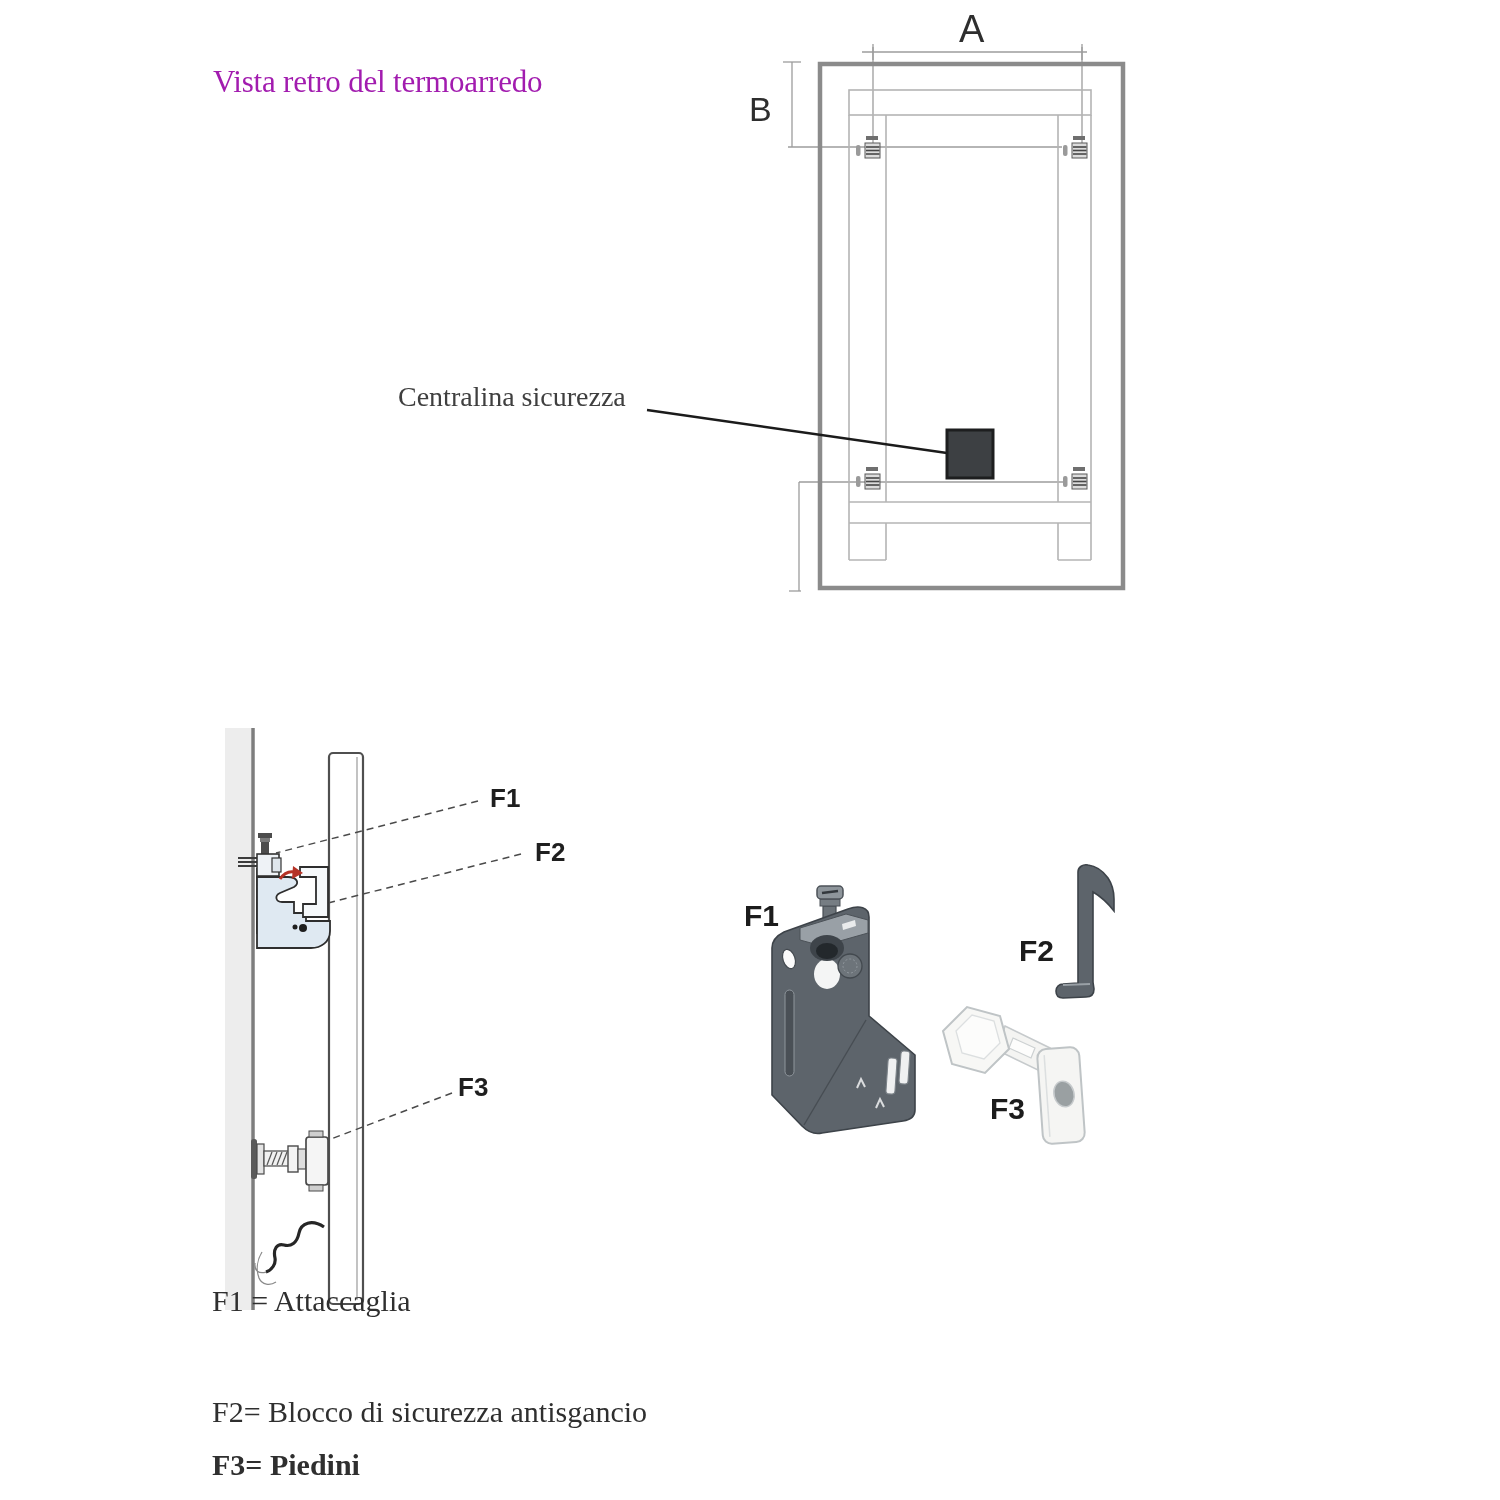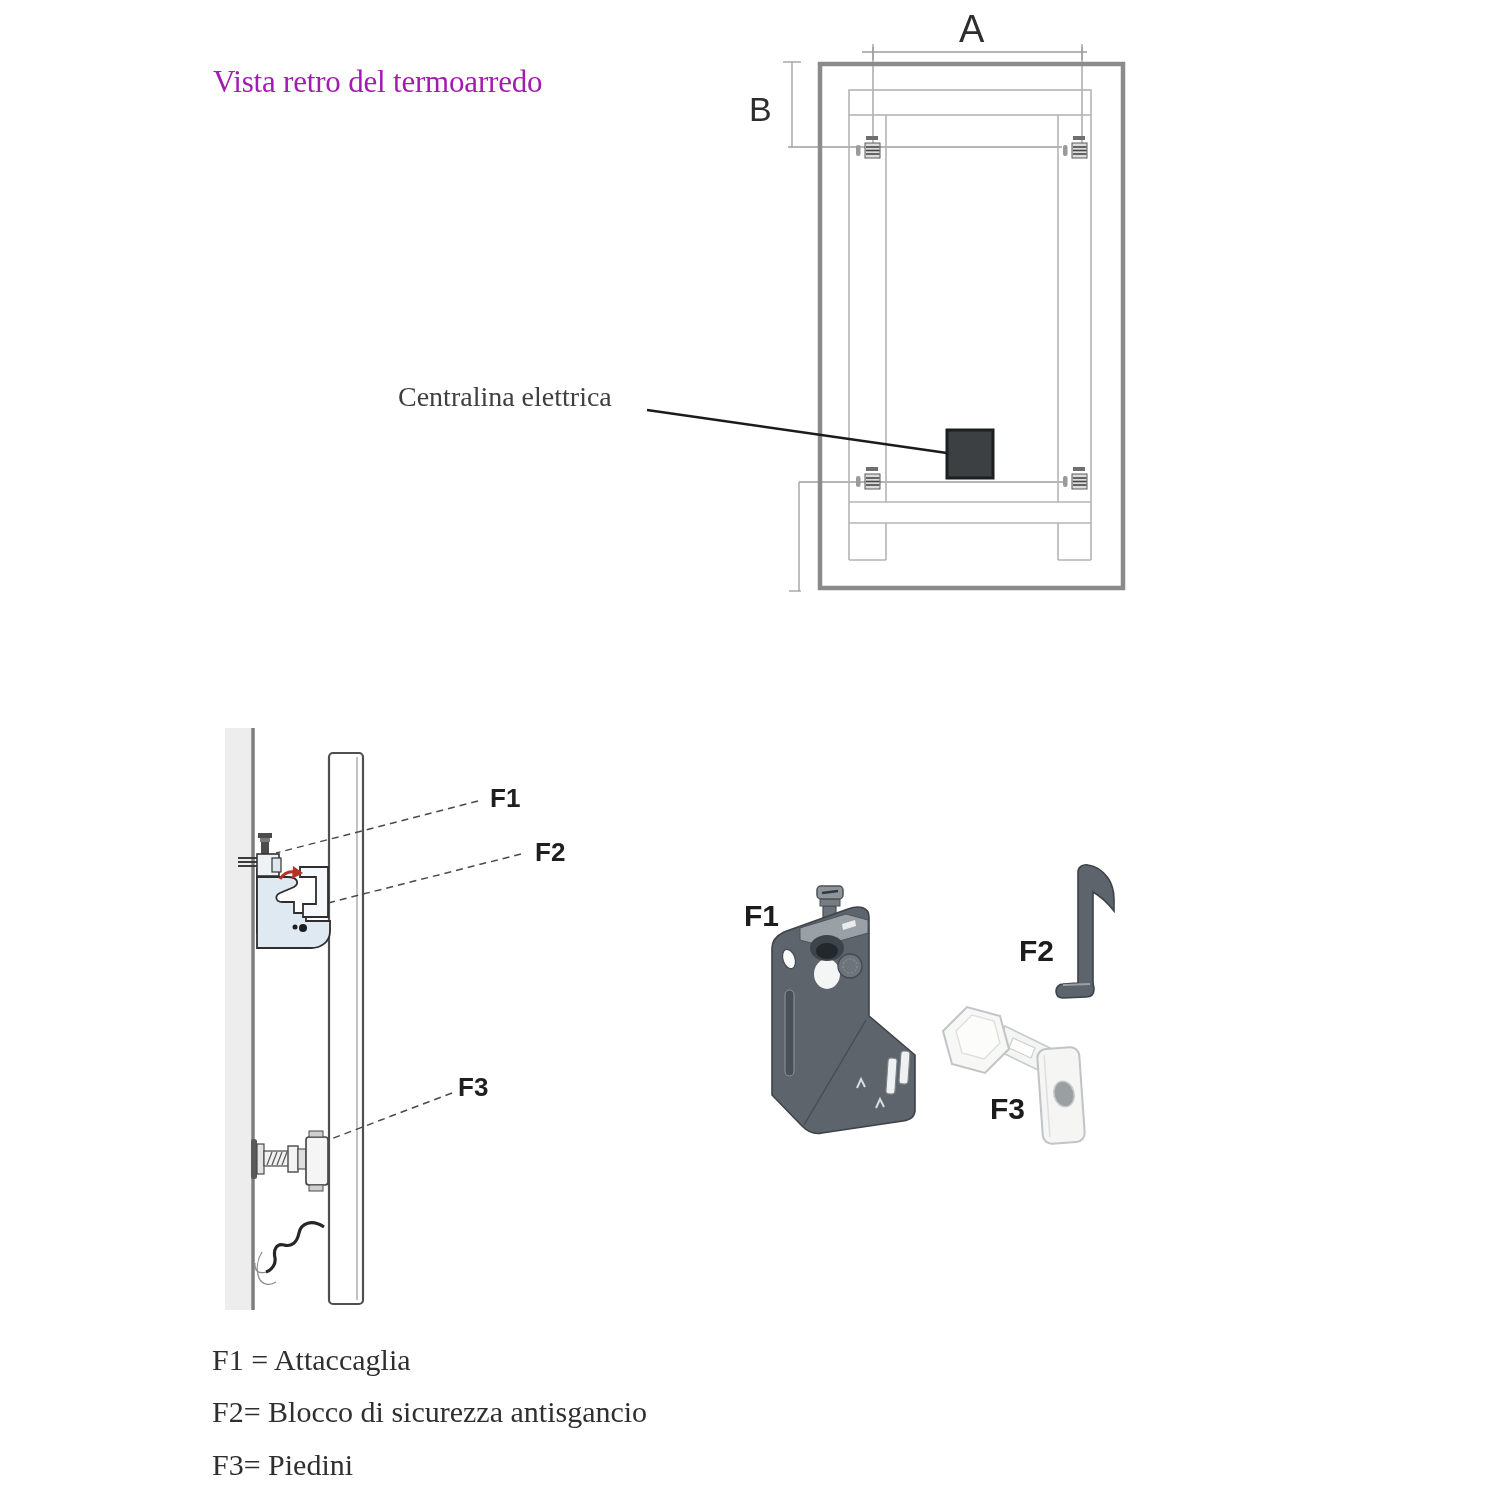--- a/index.html
+++ b/index.html
@@ -177,34 +177,34 @@
       </g>
     </g>
   </svg>
 
   <div class="txt title" style="left:213px;top:64px;">Vista retro del termoarredo</div>
 
   <div class="txt dim dim-a" style="left:959px;top:8px;">A</div>
 
   <div class="txt dim dim-b" style="left:749px;top:90px;">B</div>
 
-  <div class="txt callout" style="left:398px;top:381px;">Centralina elettrica</div>
+  <div class="txt callout" style="left:398px;top:381px;">Centralina sicurezza</div>
 
 
   <div class="txt flabel" style="left:490px;top:784px;">F1</div>
 
   <div class="txt flabel" style="left:535px;top:838px;">F2</div>
 
   <div class="txt flabel" style="left:458px;top:1073px;">F3</div>
 
   <div class="txt plabel" style="left:744px;top:899px;">F1</div>
 
   <div class="txt plabel" style="left:1019px;top:934px;">F2</div>
 
   <div class="txt plabel" style="left:990px;top:1092px;">F3</div>
 
-  <div class="txt legend-line" style="left:212px;top:1343px;font-family:Liberation Serif, serif;">F1 = Attaccaglia</div>
+  <div class="txt legend-line" style="left:212px;top:1284px;font-family:Liberation Serif, serif;">F1 = Attaccaglia</div>
 
   <div class="txt legend-line" style="left:212px;top:1395px;text-align:center;">F2= Blocco di sicurezza antisgancio</div>
 
-  <div class="txt legend-line" style="left:212px;top:1448px;">F3= Piedini</div>
+  <div class="txt legend-line" style="left:212px;top:1448px;font-weight:bold;">F3= Piedini</div>
 
 </div>
 
 </body></html>

